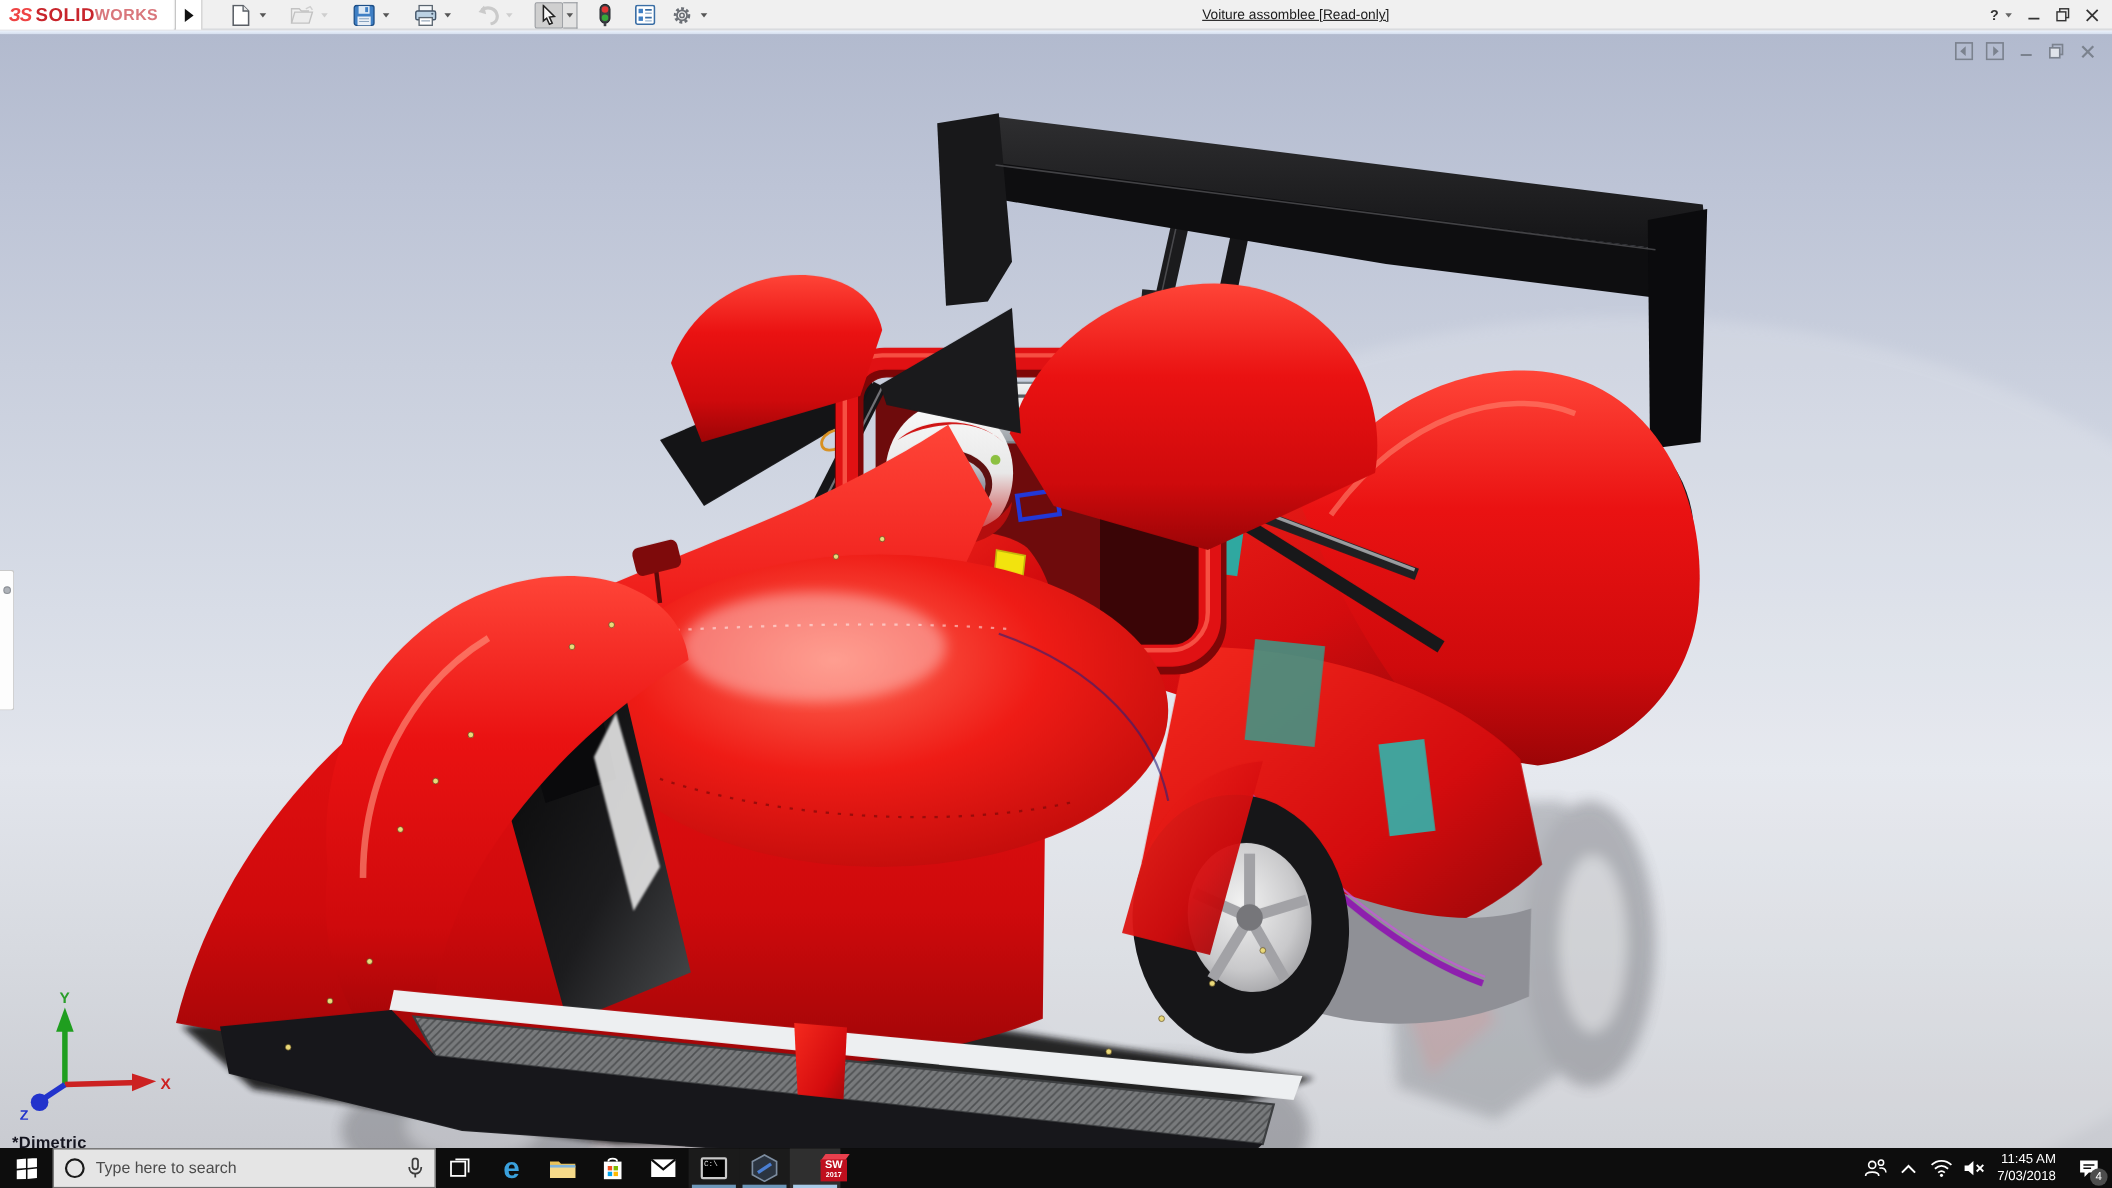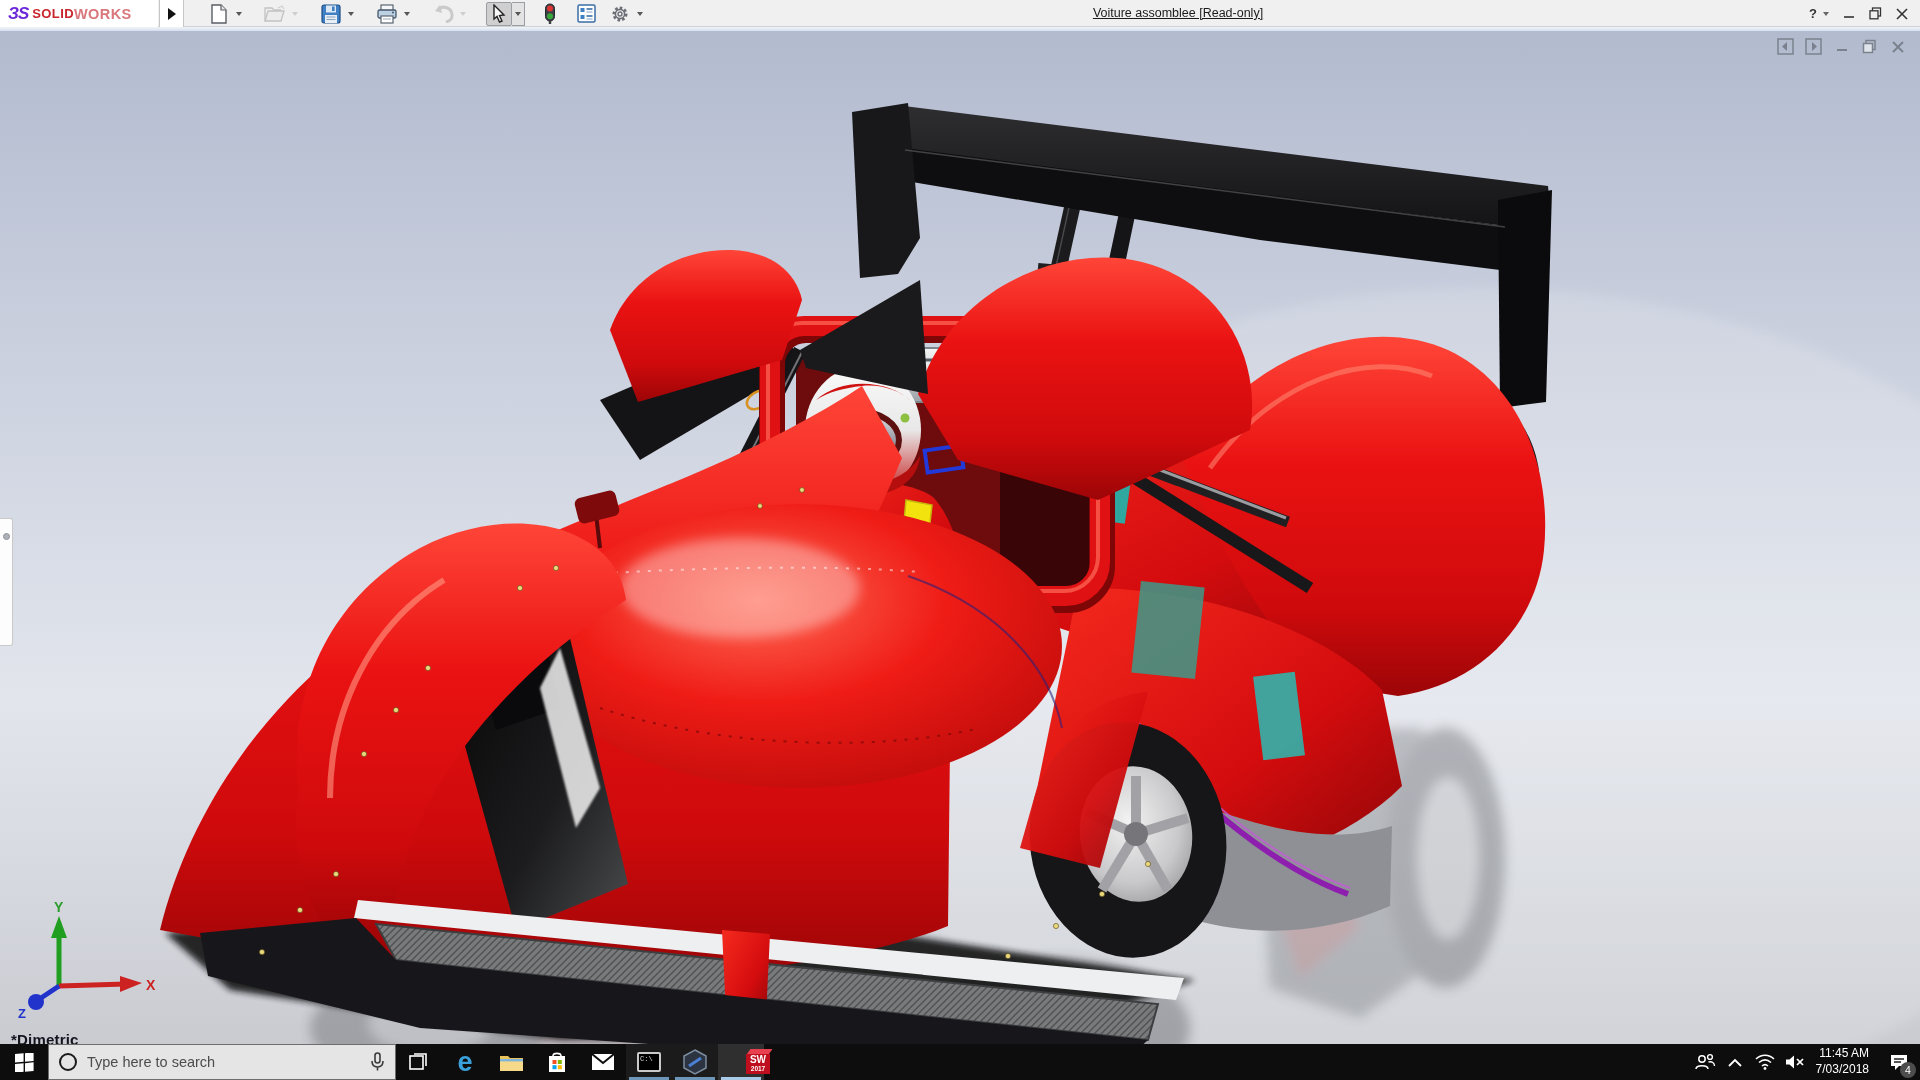--- a/index.html
+++ b/index.html
@@ -2,22 +2,22 @@
 <html><head>
 <meta charset="utf-8">
 <style>
   * { margin:0; padding:0; box-sizing:border-box; }
   html,body { width:1920px; height:1080px; overflow:hidden; font-family:"Liberation Sans", sans-serif; }
   #app { position:relative; width:1920px; height:1080px; background:#f0f0f0; }
 
   
   .titlebar { position:absolute; left:0; top:0; width:1920px; height:27px; background:#f0f0f0; border-bottom:1px solid #cfd2d6; }
   .logo-panel { position:absolute; left:0; top:0; width:158px; height:27px; background:#ffffff; display:flex; align-items:center; padding-left:8px; }
-  .ds-mark { color:#6d28d9; font-weight:bold; font-style:italic; font-size:17px; letter-spacing:-1px; margin-right:4px; }
-  .brand-solid { color:#c8252c; font-weight:bold; font-size:13px; letter-spacing:.4px; }
+  .ds-mark { color:#ef4444; font-weight:bold; font-style:italic; font-size:17px; letter-spacing:-1px; margin-right:4px; }
+  .brand-solid { color:#c8252c; font-weight:bold; font-size:17px; letter-spacing:.4px; }
   .brand-works { color:#d9777c; font-weight:bold; font-size:14.5px; letter-spacing:.4px; }
   .flyout-btn { position:absolute; left:159px; top:0; width:25px; height:27px; background:#fff; border-left:1px solid #c6c6c6; border-right:1px solid #c6c6c6; display:flex; align-items:center; justify-content:center; cursor:pointer; }
   .flyout-btn .tri { width:0; height:0; border-left:8px solid #111; border-top:6px solid transparent; border-bottom:6px solid transparent; }
   .quick-toolbar { position:absolute; left:206px; top:0; height:27px; display:flex; align-items:center; }
   .tb-group { display:flex; align-items:center; margin-right:17px; }
   .tb-btn { width:26px; height:24px; display:flex; align-items:center; justify-content:center; border-radius:2px; cursor:pointer; }
   .tb-caret { width:13px; height:24px; display:flex; align-items:center; justify-content:center; cursor:pointer; }
   .tb-caret .c { width:0; height:0; border-top:4px solid #555; border-left:3.5px solid transparent; border-right:3.5px solid transparent; }
   .disabled { opacity:.38; filter:grayscale(1); }
   .disabled .c { border-top-color:#999; }

